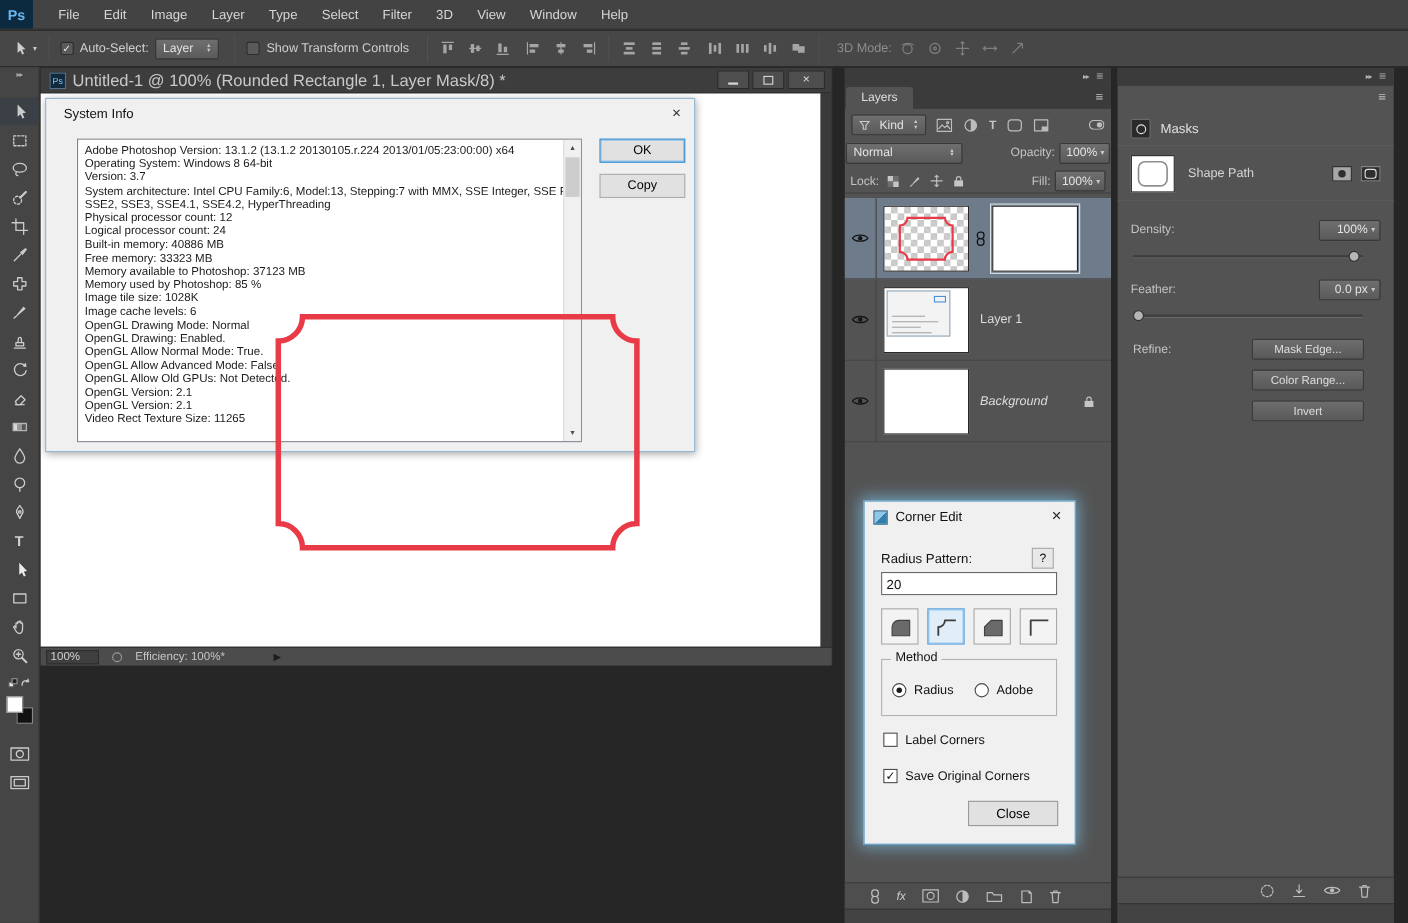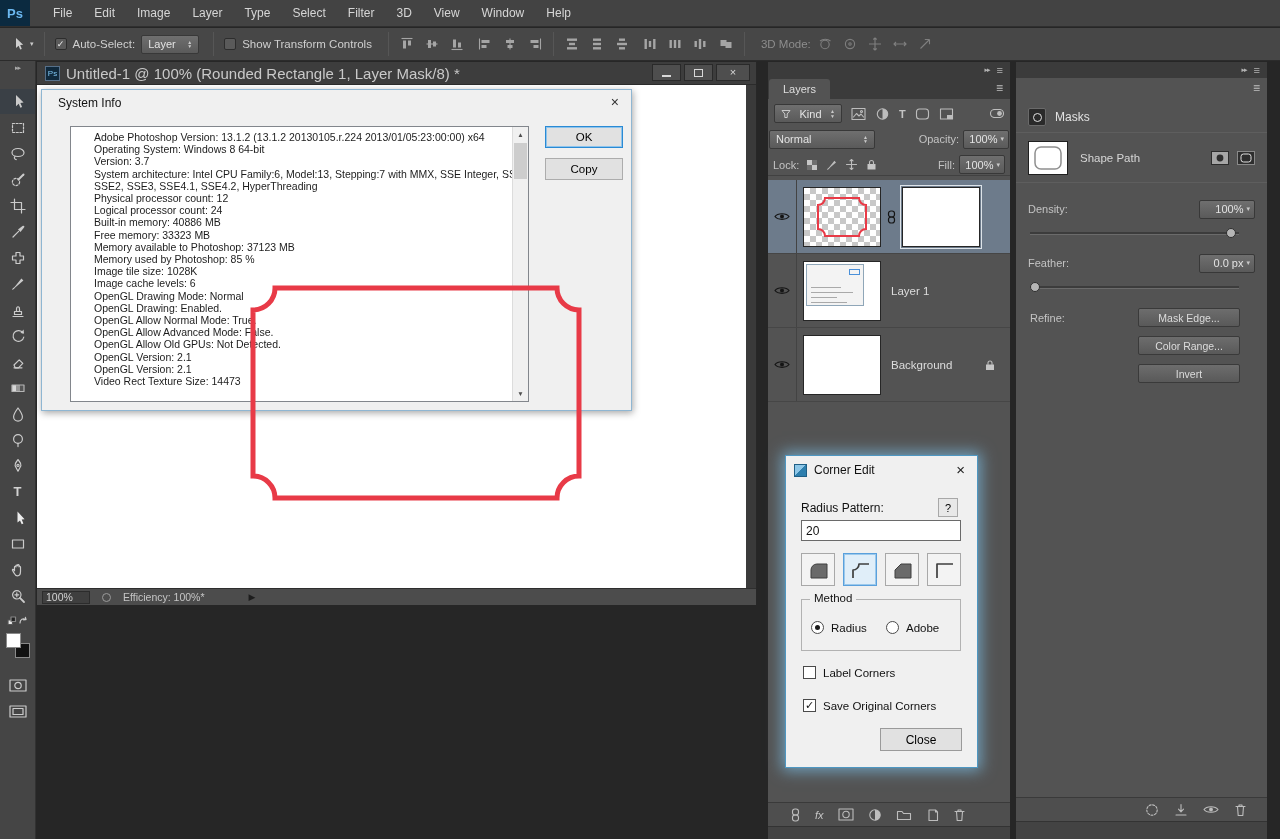--- a/index.html
+++ b/index.html
@@ -52,21 +52,21 @@
 .doc-status{position:absolute;left:0;top:526px;width:100%;height:17px;background:#4c4c4c;border-top:1px solid #2e2e2e;display:flex;align-items:center;font-size:10.5px;color:#c6c6c6}
 .zoombox{width:48px;height:13px;background:#3f3f3f;border:1px solid #2c2c2c;margin-left:5px;padding:0 3px;color:#d2d2d2;display:flex;align-items:center}
 .status-circle{width:9px;height:9px;border:1px solid #9a9a9a;border-radius:50%;margin-left:12px}
 .status-play{margin-left:44px;color:#1d1d1d;font-size:9px}
 
 
 .sysinfo{position:absolute;left:4px;top:4px;width:591px;height:322px;background:#f0f0f0;border:1px solid #8fb6d2;box-shadow:1px 2px 7px rgba(0,0,0,.35);z-index:2}
 .sysinfo-title{height:26px;display:flex;align-items:center;padding-left:16px;font-size:12px;color:#111}
 .sysinfo-x{position:absolute;right:12px;top:4px;font-size:14px;color:#333}
 .sysinfo-box{position:absolute;left:28px;top:36px;width:459px;height:276px;background:#fff;border:1px solid #82868c;overflow:hidden}
-.sysinfo-lines{position:absolute;left:17px;top:0;padding:4px 6px;font-size:10.5px;line-height:12.2px;color:#1c1c1c;white-space:nowrap}
+.sysinfo-lines{position:absolute;left:0;top:0;padding:4px 6px;font-size:10.5px;line-height:12.2px;color:#1c1c1c;white-space:nowrap}
 .sb{position:absolute;right:0;top:0;width:16px;height:100%;background:#f0f0f0;border-left:1px solid #dcdcdc}
 .sb-btn{position:absolute;left:0;width:15px;height:15px;display:flex;align-items:center;justify-content:center;font-size:6.5px;color:#4e4e4e}
 .sb-thumb{position:absolute;left:1px;top:16px;width:13px;height:36px;background:#cdcdcd}
 .wbtn{position:absolute;left:503px;width:78px;height:22px;background:#e1e1e1;border:1px solid #acacac;font-size:11.5px;color:#000;font-family:"Liberation Sans",sans-serif;display:flex;align-items:center;justify-content:center}
 .wbtn.default{border:1px solid #2a8ad4;box-shadow:inset 0 0 0 1px #8ec4ec}
 .red-shape{position:absolute;left:0;top:0;z-index:4;pointer-events:none}
 
 
 .panel{position:absolute;background:#535353;z-index:6}
 .pstrip{position:absolute;left:0;top:0;width:100%;height:16px;background:#3b3b3b;color:#b2b2b2;display:flex;justify-content:flex-end;align-items:center;gap:7px;padding-right:7px}
@@ -452,21 +452,21 @@
             <div>Memory used by Photoshop: 85 %</div>
             <div>Image tile size: 1028K</div>
             <div>Image cache levels: 6</div>
             <div>OpenGL Drawing Mode: Normal</div>
             <div>OpenGL Drawing: Enabled.</div>
             <div>OpenGL Allow Normal Mode: True.</div>
             <div>OpenGL Allow Advanced Mode: False.</div>
             <div>OpenGL Allow Old GPUs: Not Detected.</div>
             <div>OpenGL Version: 2.1</div>
             <div>OpenGL Version: 2.1</div>
-            <div>Video Rect Texture Size: 14473</div>
+            <div>Video Rect Texture Size: 11265</div>
           </div>
         <div class="sb">
           <span class="sb-btn" style="top:0">▲</span>
           <span class="sb-thumb"></span>
           <span class="sb-btn" style="bottom:0">▼</span>
         </div>
       </div>
       <button class="wbtn default" style="top:36px">OK</button>
       <button class="wbtn" style="top:68px">Copy</button>
     </div>
@@ -625,21 +625,21 @@
     <span class="lname">Layer 1</span>
   </div>
   <div class="lrow" style="top:266px">
     <span class="eyecell eye">
         <svg width="16" height="11">
           <path d="M1 5.5 C3.5 1.8 12.5 1.8 15 5.5 C12.5 9.2 3.5 9.2 1 5.5 Z"></path>
           <circle cx="8" cy="5.5" r="2"></circle>
         </svg>
       </span>
     <span class="thumb" style="margin-left:6px"></span>
-    <span class="lname" style="">Background</span>
+    <span class="lname" style="font-style:italic">Background</span>
     <span class="li" style="margin-left:auto;margin-right:14px">
         <svg width="12" height="12">
           <rect class="c1" x="2" y="5.5" width="8" height="5.5"></rect>
           <path d="M4 5.5 V4 A2 2 0 0 1 8 4 V5.5"></path>
         </svg>
       </span>
   </div>
 
   <div class="pbottom" style="top:740px;padding-left:22px;gap:14px">
     <span class="li">

